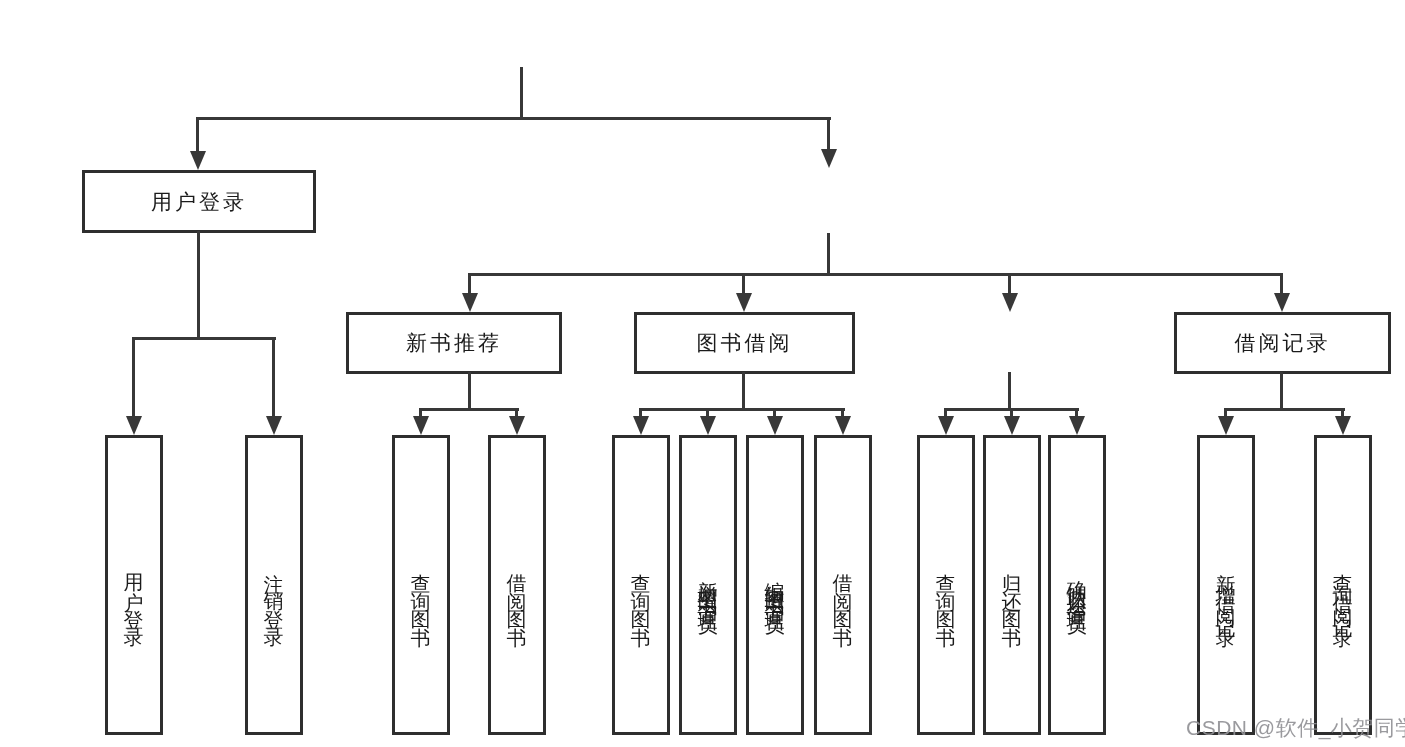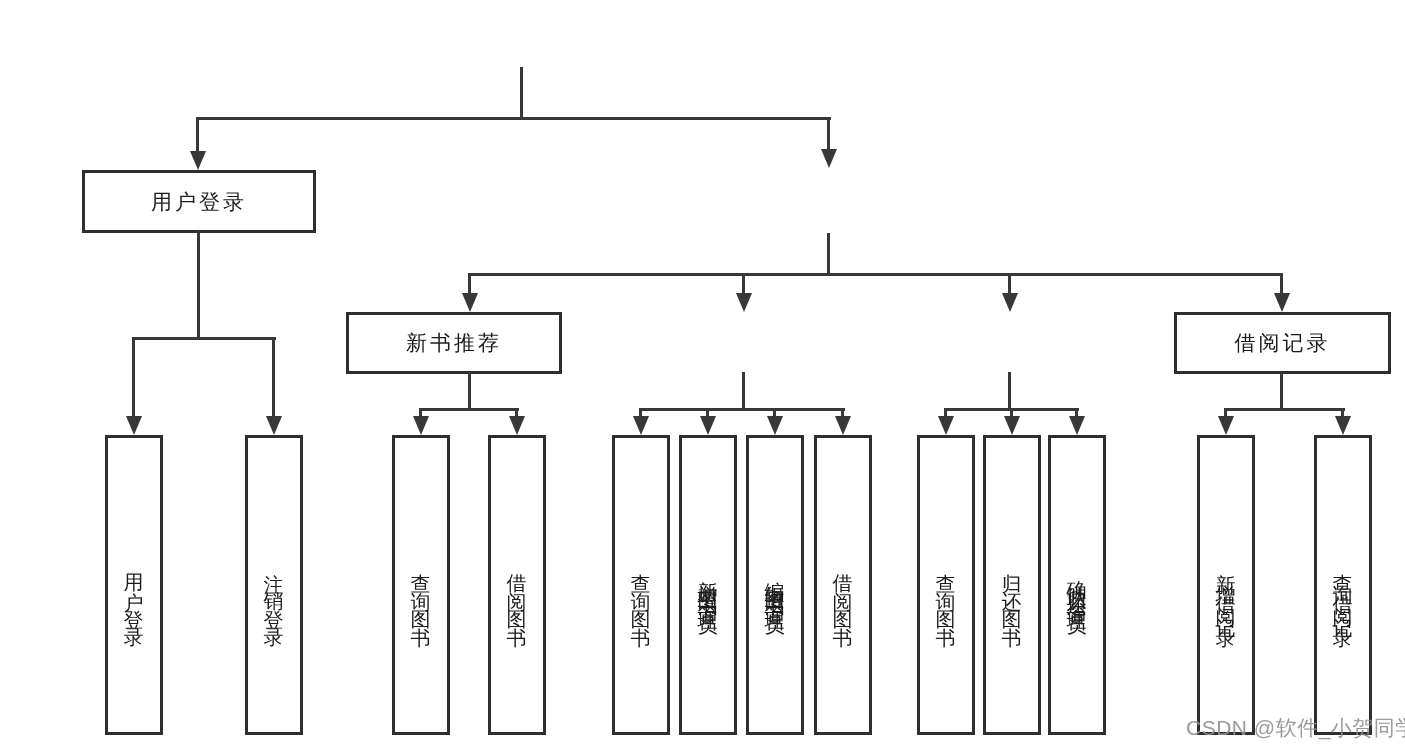--- a/index.html
+++ b/index.html
@@ -86,20 +86,23 @@
   <div class="vl" style="left:742px; top:273px; height:22px;"></div>
   <div class="ah" style="left:736px; top:293px;"></div>
   <div class="vl" style="left:1008px; top:273px; height:22px;"></div>
   <div class="ah" style="left:1002px; top:293px;"></div>
   <div class="vl" style="left:1280px; top:273px; height:22px;"></div>
   <div class="ah" style="left:1274px; top:293px;"></div>
 
   <div class="box" style="left:346px; top:312px; width:216px; height:62px;">
     <span class="hlabel">新书推荐</span>
   </div>
+  <div class="box" style="left:634px; top:312px; width:221px; height:62px;">
+    <span class="hlabel">图书借阅</span>
+  </div>
   <div class="box" style="left:1174px; top:312px; width:217px; height:62px;text-align:center;">
     <span class="hlabel">借阅记录</span>
   </div>
 
   <div class="vl" style="left:468px; top:372px; height:39px;"></div>
   <div class="vl" style="left:742px; top:372px; height:39px;"></div>
   <div class="vl" style="left:1008px; top:372px; height:39px;"></div>
   <div class="vl" style="left:1280px; top:372px; height:39px;"></div>
 
   <div class="hl" style="left:419px; top:408px; width:100px;"></div>

